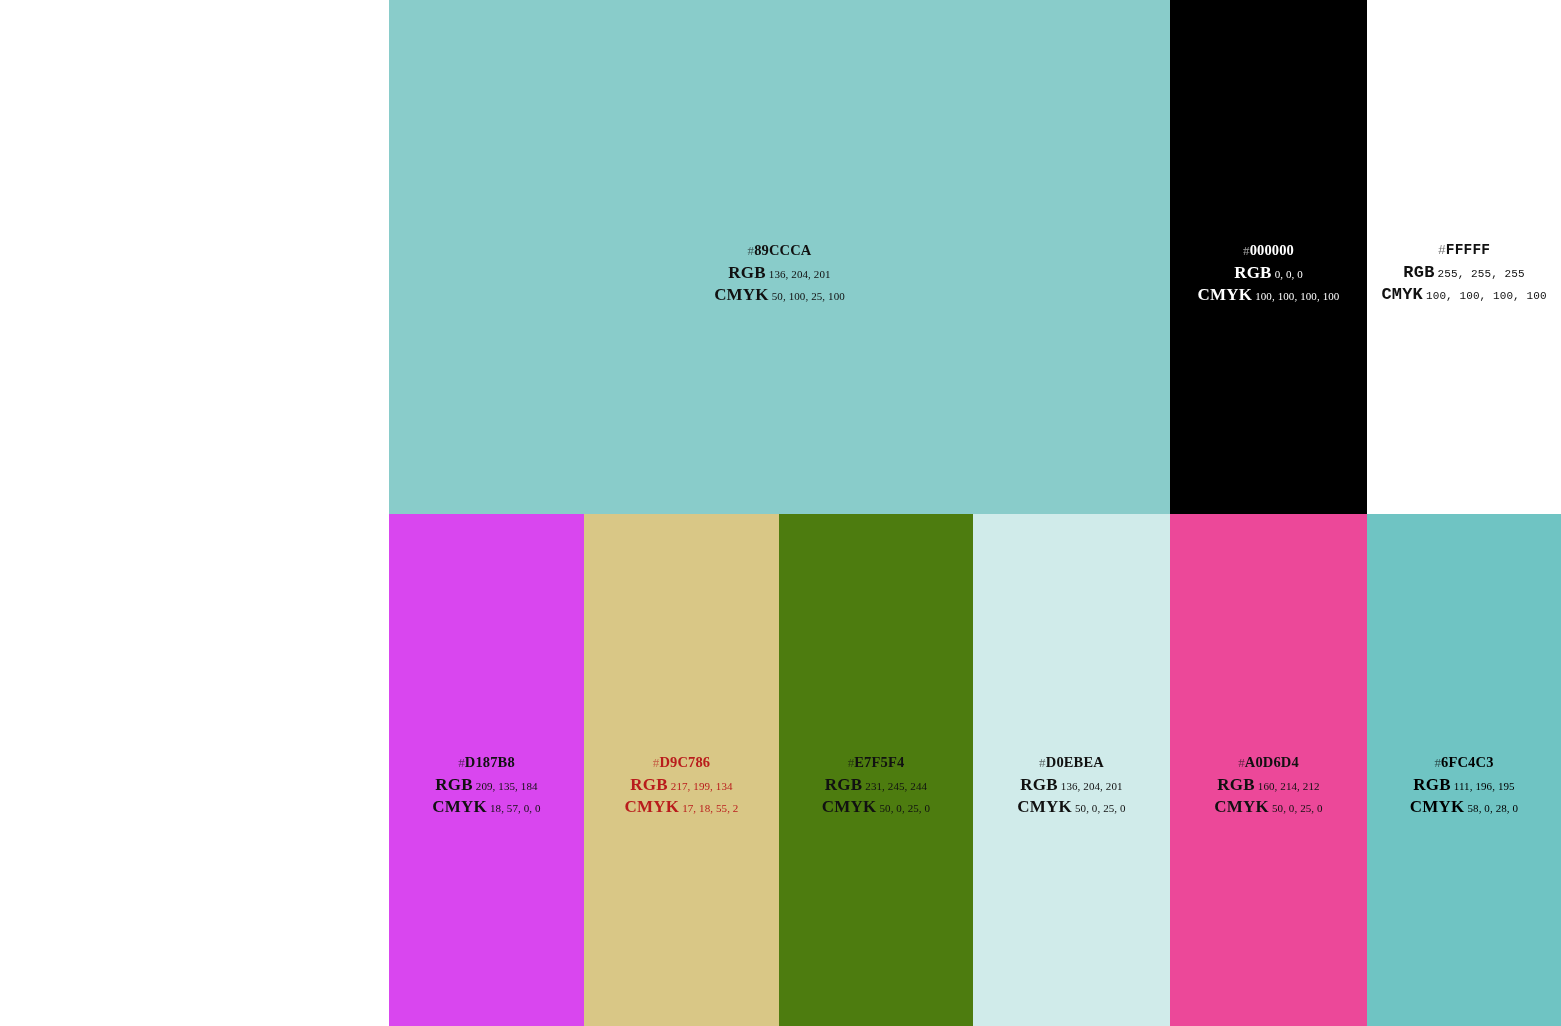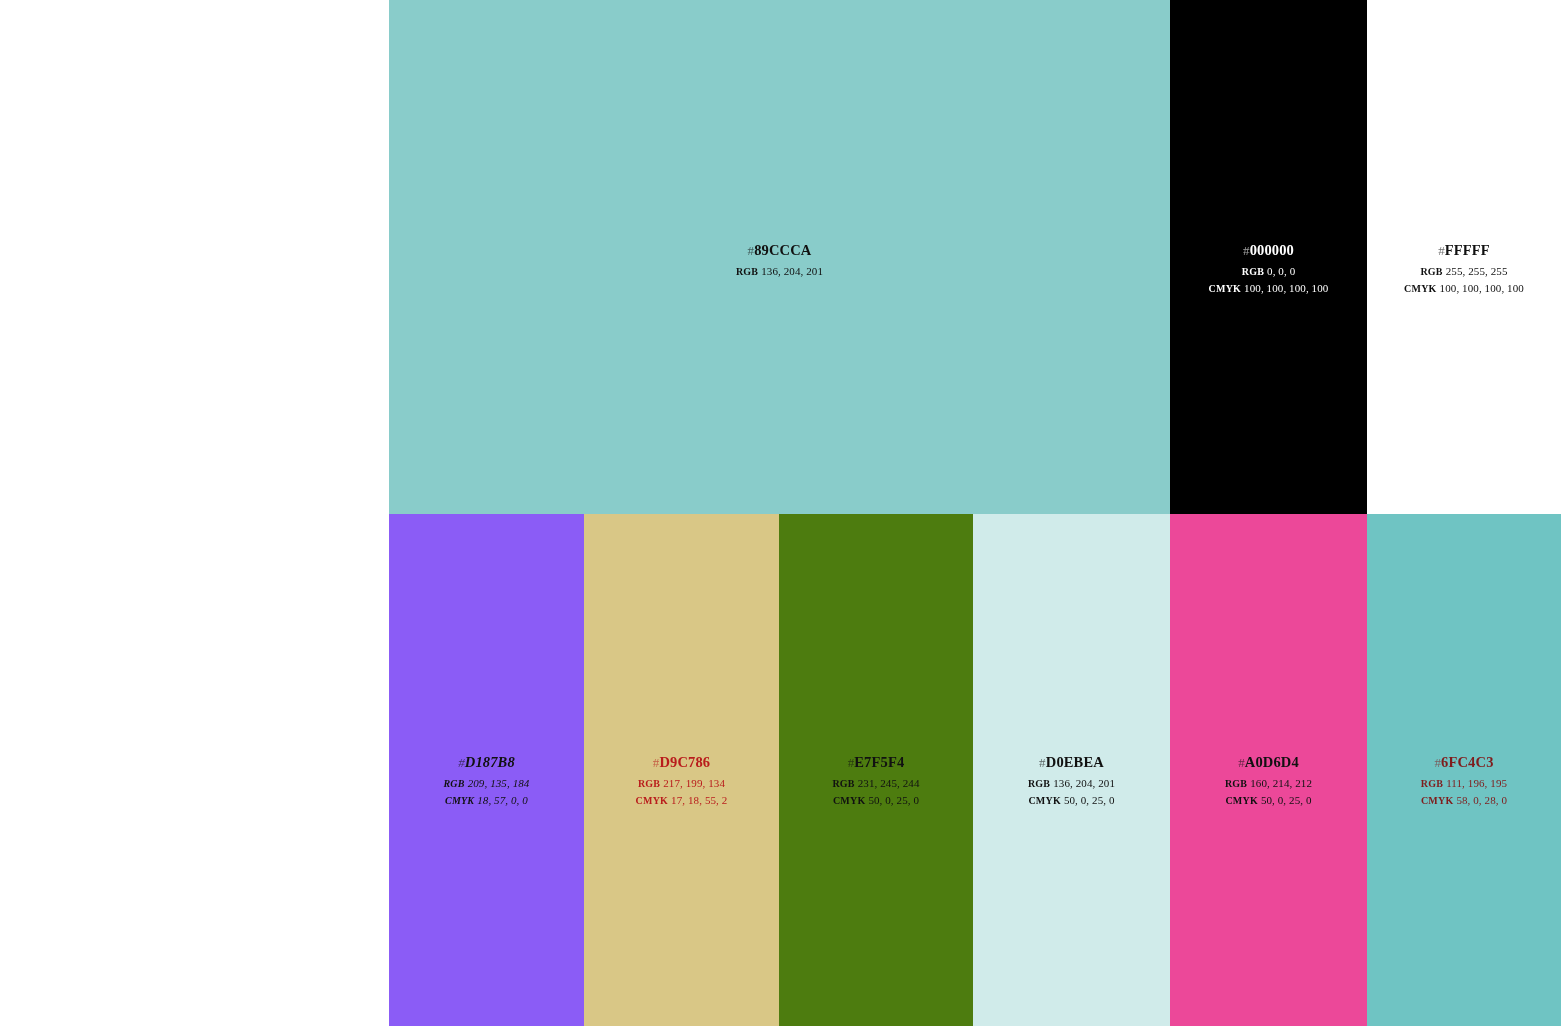--- a/index.html
+++ b/index.html
@@ -72,21 +72,21 @@
     font-weight: bold;
     margin-bottom: 2px;
   }
   .hex-sign {
     font-weight: normal;
     opacity: 0.62;
     font-size: 13px;
   }
   .label {
     font-weight: bold;
-    font-size: 10px;
+    font-size: 17px;
     letter-spacing: 0.2px;
   }
   .value {
     font-weight: normal;
     font-size: 11px;
     letter-spacing: 0.1px;
   }
   .label + .value {
     margin-left: 3px;
   }
@@ -94,40 +94,41 @@
 </head>
 <body>
 
 <div class="palette-sheet">
 
   <div class="swatch-row swatch-row--top">
       <div class="swatch" style="background: rgb(137, 204, 202); width: 781px; flex: 0 0 781px; color: rgb(17, 17, 17);">
         <div class="swatch-caption">
           <span class="caption-line caption-line--hex"><span class="hex-sign">#</span><span>89CCCA</span></span>
           <span class="caption-line"><span class="label">RGB</span><span class="value">136, 204, 201</span></span>
+          <span class="caption-line"><span class="label">CMYK</span><span class="value">50, 100, 25, 100</span></span>
         </div>
       </div>
       <div class="swatch" style="background: rgb(0, 0, 0); width: 197px; flex: 0 0 197px; color: rgb(255, 255, 255);">
         <div class="swatch-caption">
           <span class="caption-line caption-line--hex"><span class="hex-sign">#</span><span>000000</span></span>
           <span class="caption-line"><span class="label">RGB</span><span class="value">0, 0, 0</span></span>
           <span class="caption-line"><span class="label">CMYK</span><span class="value">100, 100, 100, 100</span></span>
         </div>
       </div>
-      <div class="swatch" style="background: rgb(255, 255, 255); width: 194px; flex: 0 0 194px; color: rgb(17, 17, 17);">
+      <div class="swatch" style="background: rgb(255, 255, 255); width: 194px; flex: 0 0 194px; color: rgb(17, 17, 17); font-family: Liberation Mono, monospace;">
         <div class="swatch-caption">
           <span class="caption-line caption-line--hex"><span class="hex-sign">#</span><span>FFFFF</span></span>
           <span class="caption-line"><span class="label">RGB</span><span class="value">255, 255, 255</span></span>
           <span class="caption-line"><span class="label">CMYK</span><span class="value">100, 100, 100, 100</span></span>
         </div>
       </div>
     </div>
 
   <div class="swatch-row swatch-row--bottom">
-      <div class="swatch" style="background: #8b5cf6; width: 195px; flex: 0 0 195px; color: rgb(17, 17, 17); font-style: italic;">
+      <div class="swatch" style="background: #d946ef; width: 195px; flex: 0 0 195px; color: rgb(17, 17, 17);">
         <div class="swatch-caption">
           <span class="caption-line caption-line--hex"><span class="hex-sign">#</span><span>D187B8</span></span>
           <span class="caption-line"><span class="label">RGB</span><span class="value">209, 135, 184</span></span>
           <span class="caption-line"><span class="label">CMYK</span><span class="value">18, 57, 0, 0</span></span>
         </div>
       </div>
       <div class="swatch" style="background: rgb(217, 199, 134); width: 195px; flex: 0 0 195px; color: #b91c1c;">
         <div class="swatch-caption">
           <span class="caption-line caption-line--hex"><span class="hex-sign">#</span><span>D9C786</span></span>
           <span class="caption-line"><span class="label">RGB</span><span class="value">217, 199, 134</span></span>
@@ -148,21 +149,21 @@
           <span class="caption-line"><span class="label">CMYK</span><span class="value">50, 0, 25, 0</span></span>
         </div>
       </div>
       <div class="swatch" style="background: #ec4899; width: 197px; flex: 0 0 197px; color: rgb(17, 17, 17);">
         <div class="swatch-caption">
           <span class="caption-line caption-line--hex"><span class="hex-sign">#</span><span>A0D6D4</span></span>
           <span class="caption-line"><span class="label">RGB</span><span class="value">160, 214, 212</span></span>
           <span class="caption-line"><span class="label">CMYK</span><span class="value">50, 0, 25, 0</span></span>
         </div>
       </div>
-      <div class="swatch" style="background: rgb(111, 196, 195); width: 194px; flex: 0 0 194px; color: #7f1d1d; font-family: Liberation Serif, serif;">
+      <div class="swatch" style="background: rgb(111, 196, 195); width: 194px; flex: 0 0 194px; color: #000000; font-family: Liberation Serif, serif;">
         <div class="swatch-caption">
           <span class="caption-line caption-line--hex"><span class="hex-sign">#</span><span>6FC4C3</span></span>
           <span class="caption-line"><span class="label">RGB</span><span class="value">111, 196, 195</span></span>
           <span class="caption-line"><span class="label">CMYK</span><span class="value">58, 0, 28, 0</span></span>
         </div>
       </div>
     </div>
 
 </div>
 

